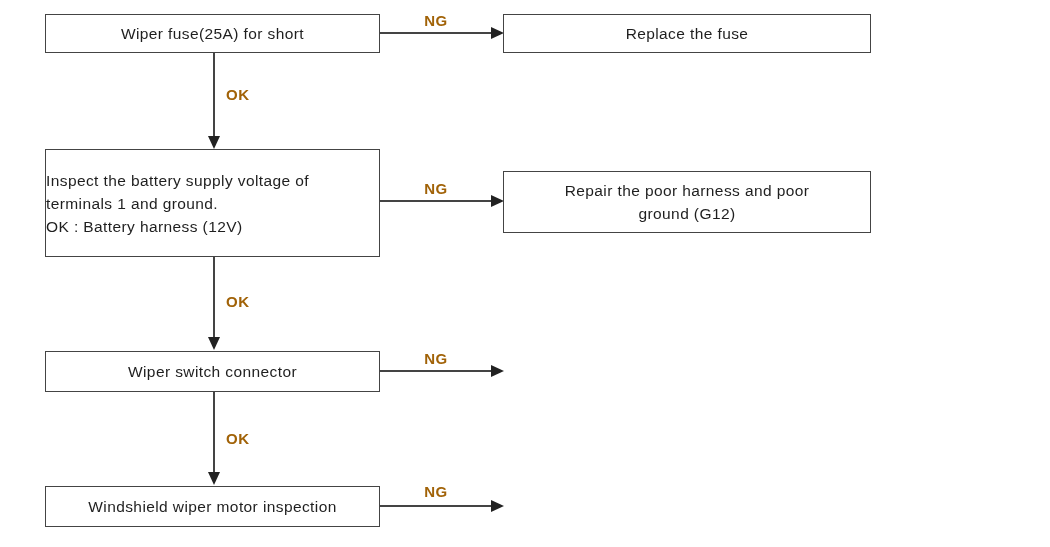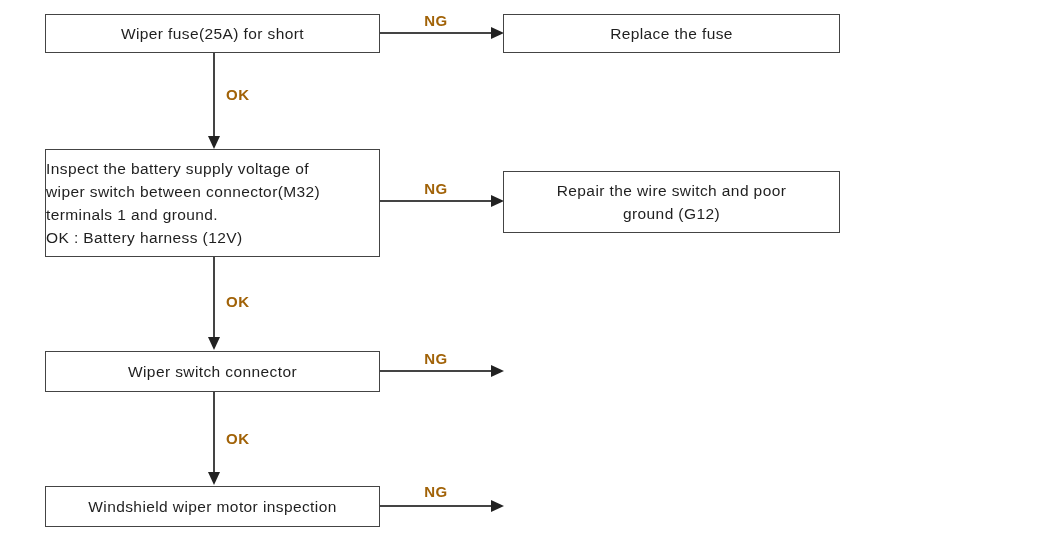--- a/index.html
+++ b/index.html
@@ -21,21 +21,21 @@
     display: flex;
     flex-direction: column;
     align-items: center;
     justify-content: center;
     text-align: center;
     font-size: 15.5px;
     letter-spacing: 0.4px;
     line-height: 23px;
   }
   .left-col  { left: 5px;   width: 335px; }
-  .right-col { left: 463px; width: 337px; }
+  .right-col { left: 463px; width: 368px; }
   .align-left {
     align-items: flex-start;
     text-align: left;
     padding: 4px 0;
   }
   .hline {
     position: absolute;
     height: 2px;
     background: #444444;
   }
@@ -84,29 +84,28 @@
   <div class="box right-col" style="top:14px; height:39px;">
     <span>Replace the fuse</span>
   </div>
 
   <div class="vline" style="top:53px; height:84px;"></div>
   <div class="arrow-down" style="top:136px;"></div>
   <div class="lbl ok" style="top:86px;">OK</div>
 
   <div class="box left-col align-left" style="top:149px; height:108px;">
     <div>Inspect the battery supply voltage of</div>
-    <div>wiper switch between connector(M32)</div>
     <div>terminals 1 and ground.</div>
     <div>OK : Battery harness (12V)</div>
   </div>
   <div class="hline" style="left:340px; top:200px; width:112px;"></div>
   <div class="arrow-right" style="left:451px; top:195px;"></div>
   <div class="lbl ng" style="top:180px;">NG</div>
   <div class="box right-col" style="top:171px; height:62px;">
-    <div>Repair the wire switch and poor</div>
+    <div>Repair the poor harness and poor</div>
     <div>ground (G12)</div>
   </div>
 
   <div class="vline" style="top:257px; height:81px;"></div>
   <div class="arrow-down" style="top:337px;"></div>
   <div class="lbl ok" style="top:293px;">OK</div>
 
   <div class="box left-col" style="top:351px; height:41px;">
     <span>Wiper switch connector</span>
   </div>

